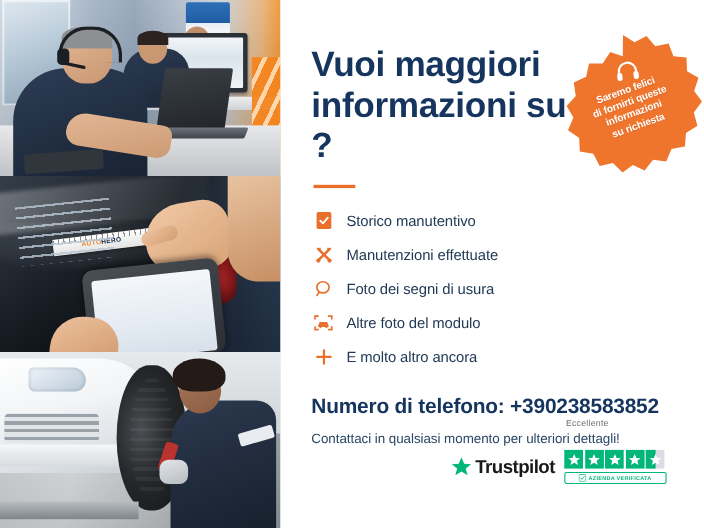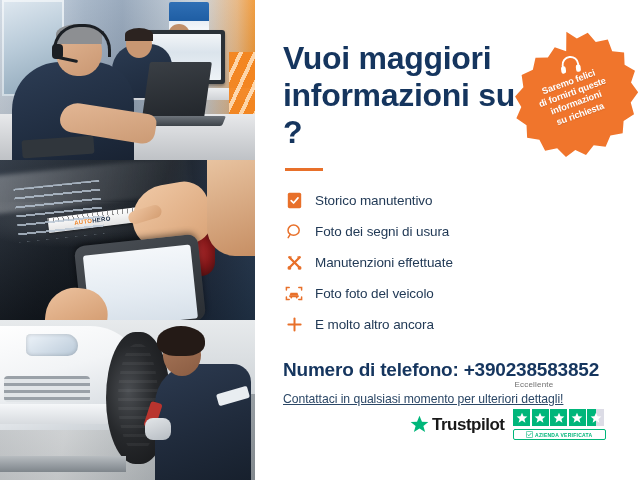--- a/index.html
+++ b/index.html
@@ -360,21 +360,20 @@
   }
   .contact-lines {
     margin: 9px 0 0 0;
     color: #2c4straight;
   }
   .contact-line {
     color: #2b4766;
     font-size: 12.2px;
     line-height: 1.5;
     letter-spacing: -0.05px;
-    text-decoration: underline;
   }
 
   
   .badge {
     position: absolute;
     right: 2px;
     top: 28px;
     width: 128px;
     height: 132px;
     transform: rotate(-7deg);
@@ -549,61 +548,61 @@
             <rect x="0.8" y="0.8" width="13.4" height="15.4" rx="1.6" fill="#e8702a"></rect>
             <path d="M4.2 8.6 L6.6 11 L11 5.9" fill="none" stroke="#ffffff" stroke-width="1.7" stroke-linecap="round" stroke-linejoin="round"></path>
           </svg>
         </span>
         <span class="feature-label">Storico manutentivo</span>
       </li>
 
       <li class="feature-item">
         <span class="feature-icon">
           <svg width="17" height="17" viewBox="0 0 17 17">
-            <ellipse cx="7.6" cy="7.2" rx="5.6" ry="5.1" fill="none" stroke="#e8702a" stroke-width="1.5"></ellipse>
-            <line x1="4.2" y1="11.4" x2="2.2" y2="14.6" stroke="#e8702a" stroke-width="1.5" stroke-linecap="round"></line>
-          </svg>
-        </span>
-        <span class="feature-label">Foto dei segni di usura</span>
-      </li>
-
-      <li class="feature-item">
-        <span class="feature-icon">
-          <svg width="17" height="17" viewBox="0 0 17 17">
             <g stroke="#e8702a" stroke-width="2.3" stroke-linecap="round">
               <line x1="3.2" y1="3.2" x2="13.8" y2="13.8"></line>
               <line x1="13.8" y1="3.2" x2="3.2" y2="13.8"></line>
             </g>
             <path d="M2.6 2.6 L5.6 2.2 L5.2 5.4 Z" fill="#e8702a"></path>
             <path d="M14.4 2.6 L11.4 2.2 L11.8 5.4 Z" fill="#e8702a"></path>
             <circle cx="13.6" cy="13.9" r="1.9" fill="#e8702a"></circle>
             <circle cx="3.4" cy="13.9" r="1.9" fill="#e8702a"></circle>
           </svg>
         </span>
         <span class="feature-label">Manutenzioni effettuate</span>
+      </li>
+
+      <li class="feature-item">
+        <span class="feature-icon">
+          <svg width="17" height="17" viewBox="0 0 17 17">
+            <ellipse cx="7.6" cy="7.2" rx="5.6" ry="5.1" fill="none" stroke="#e8702a" stroke-width="1.5"></ellipse>
+            <line x1="4.2" y1="11.4" x2="2.2" y2="14.6" stroke="#e8702a" stroke-width="1.5" stroke-linecap="round"></line>
+          </svg>
+        </span>
+        <span class="feature-label">Foto dei segni di usura</span>
       </li>
 
       <li class="feature-item">
         <span class="feature-icon">
           <svg width="18" height="17" viewBox="0 0 18 17">
             <g fill="none" stroke="#e8702a" stroke-width="1.5" stroke-linecap="round">
               <path d="M1.4 5 V2.4 H4.2"></path>
               <path d="M16.6 5 V2.4 H13.8"></path>
               <path d="M1.4 12 V14.6 H4.2"></path>
               <path d="M16.6 12 V14.6 H13.8"></path>
             </g>
             <g>
               <path d="M4.6 10.6 L5.5 7.7 H12.5 L13.4 10.6 Z" fill="#e8702a"></path>
               <rect x="4.2" y="10.2" width="9.6" height="2.1" rx="0.8" fill="#e8702a"></rect>
               <circle cx="6.3" cy="12.5" r="0.9" fill="#e8702a"></circle>
               <circle cx="11.7" cy="12.5" r="0.9" fill="#e8702a"></circle>
             </g>
           </svg>
         </span>
-        <span class="feature-label">Foto foto del veicolo</span>
+        <span class="feature-label">Altre foto del modulo</span>
       </li>
 
       <li class="feature-item">
         <span class="feature-icon">
           <svg width="17" height="17" viewBox="0 0 17 17">
             <g stroke="#e8702a" stroke-width="2" stroke-linecap="round">
               <line x1="8.5" y1="2.4" x2="8.5" y2="14.6"></line>
               <line x1="2.4" y1="8.5" x2="14.6" y2="8.5"></line>
             </g>
           </svg>

